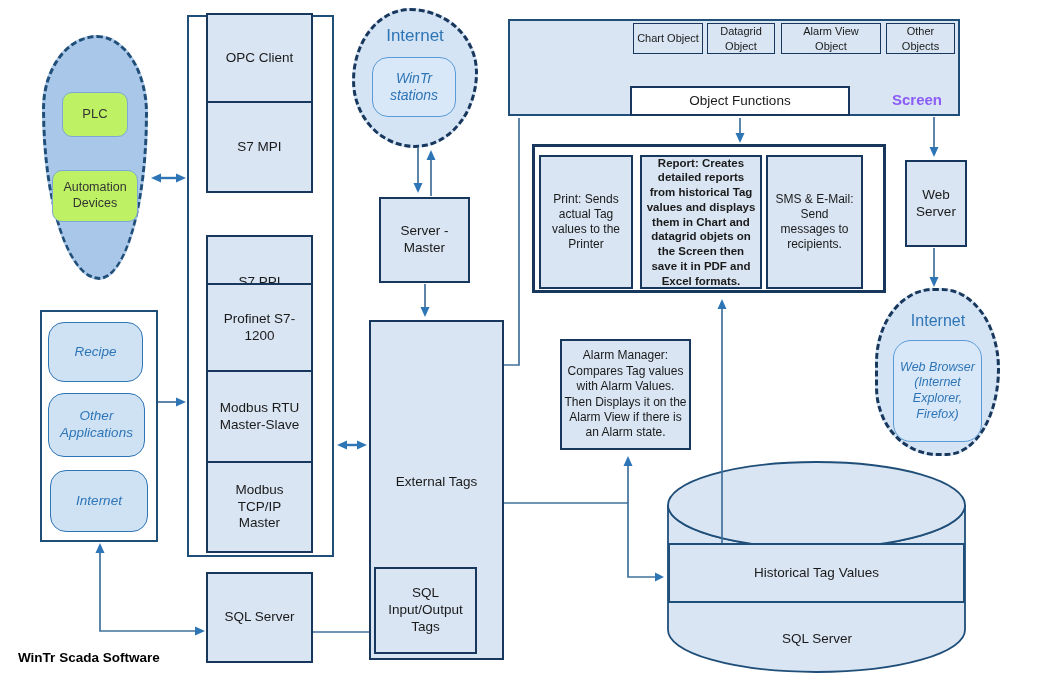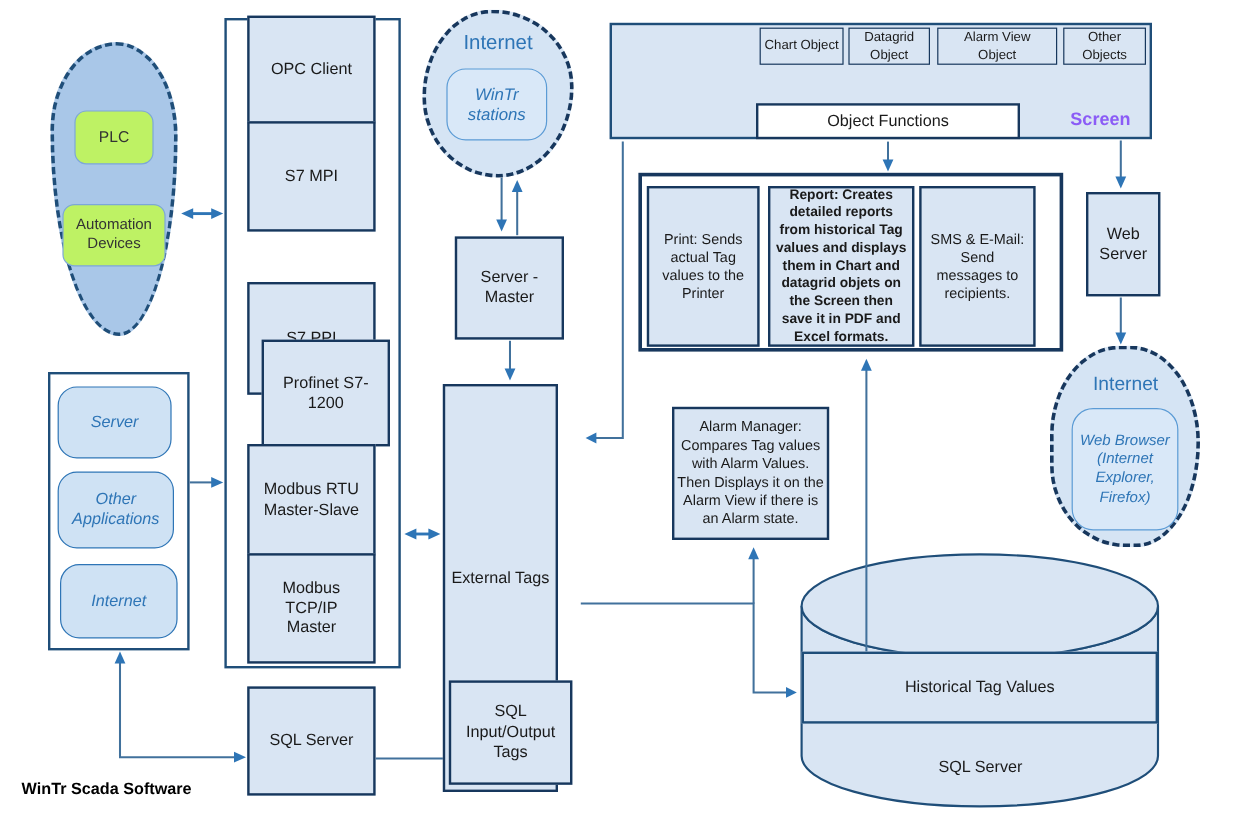--- a/index.html
+++ b/index.html
@@ -108,33 +108,33 @@
   <div class="box panel" style="left:187px;top:15px;width:147px;height:542px;"></div>
   <div class="box" style="left:206px;top:13px;width:107px;height:90px;font-size:13.5px;">
     <span>OPC Client</span>
   </div>
   <div class="box" style="left:206px;top:101px;width:107px;height:92px;font-size:13.5px;">
     <span>S7 MPI</span>
   </div>
   <div class="box" style="left:206px;top:191px;width:107px;height:94px;font-size:13.5px;margin-top:44px;">
     <span>S7 PPI</span>
   </div>
-  <div class="box" style="left:206px;top:283px;width:107px;height:89px;font-size:13.5px;padding:0 14px;margin-left:12px;">
+  <div class="box" style="left:206px;top:283px;width:107px;height:89px;font-size:13.5px;padding:0 14px;">
     <span>Profinet S7-1200</span>
   </div>
   <div class="box" style="left:206px;top:370px;width:107px;height:93px;font-size:13.5px;padding:0 4px;">
     <span>Modbus RTU Master-Slave</span>
   </div>
   <div class="box" style="left:206px;top:461px;width:107px;height:92px;font-size:13.5px;padding:0 22px;">
     <span>Modbus TCP/IP Master</span>
   </div>
 
   <div class="box panel" style="left:40px;top:310px;width:118px;height:232px;"></div>
   <div class="pill pill-blue" style="left:48px;top:322px;width:95px;height:60px;font-size:13.5px;">
-    <span>Server</span>
+    <span>Recipe</span>
   </div>
   <div class="pill pill-blue" style="left:48px;top:393px;width:97px;height:64px;font-size:13.5px;">
     <span>Other Applications</span>
   </div>
   <div class="pill pill-blue" style="left:50px;top:470px;width:98px;height:62px;font-size:13.5px;">
     <span>Internet</span>
   </div>
 
   <div class="box" style="left:206px;top:572px;width:107px;height:91px;font-size:13.5px;border-width:2.5px;">
     <span>SQL Server</span>
@@ -143,21 +143,21 @@
   <div class="cloud" style="left:352px;top:8px;width:126px;height:140px;border-radius:46% 54% 50% 50% / 52% 46% 54% 48%;"></div>
   <div class="lbl bluetxt" style="left:370px;top:26px;width:90px;font-size:17px;">Internet</div>
   <div class="pill pill-blue" style="left:372px;top:57px;width:84px;height:60px;font-size:14px;background:#d9e8f8;border-color:#5b9bd5;">
     <span>WinTr stations</span>
   </div>
 
   <div class="box" style="left:379px;top:197px;width:91px;height:86px;font-size:13.5px;border-width:2.5px;padding:0 14px;">
     <span>Server - Master</span>
   </div>
 
-  <div class="box" style="left:369px;top:320px;width:96px;height:340px;border-width:2.5px;">
+  <div class="box" style="left:369px;top:320px;width:135px;height:340px;border-width:2.5px;">
     <div class="lbl" style="left:0;top:152px;width:100%;font-size:13.5px;">External Tags</div>
     <div class="box" style="left:3px;top:245px;width:103px;height:87px;font-size:13.5px;border-width:2.5px;">
       <span>SQL Input/Output Tags</span>
     </div>
   </div>
 
   <div class="box" style="left:508px;top:19px;width:452px;height:97px;border-width:2.5px;border-color:#1f4e79;"></div>
   <div class="box" style="left:633px;top:23px;width:70px;height:31px;font-size:11px;border-width:1.5px;line-height:1.3;">
     <span>Chart Object</span>
   </div>

